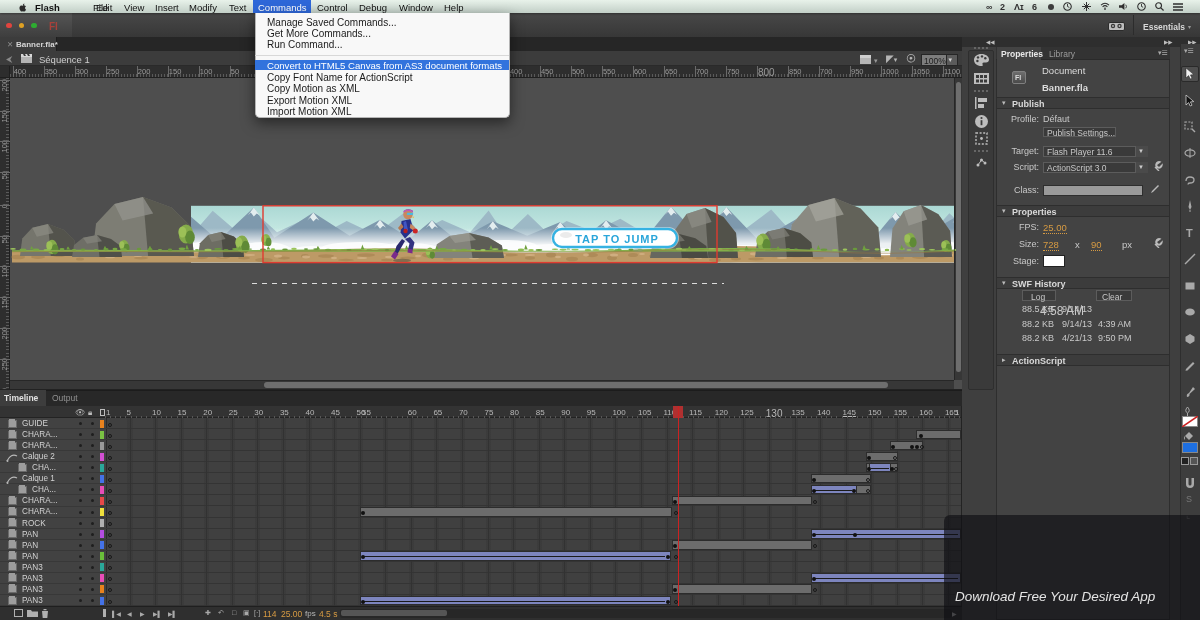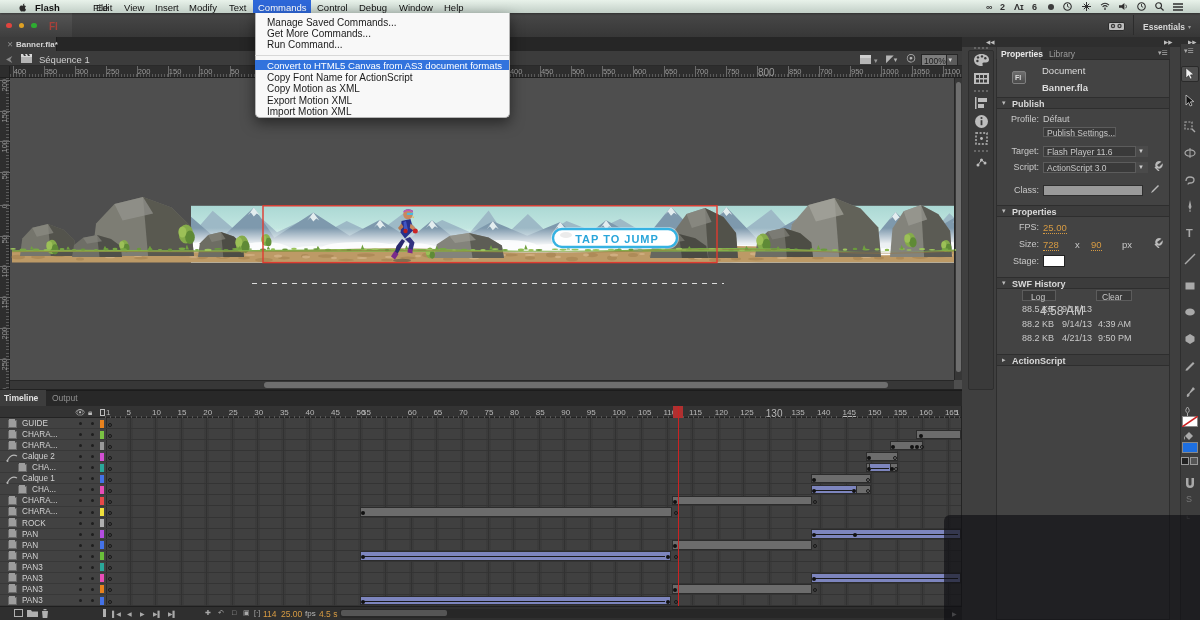--- a/index.html
+++ b/index.html
@@ -1010,12 +1010,13 @@
     <div class="tx" style="left:267px;top:28.1px;font-size:10px;color:#1a1a1a;z-index:51;">Get More Commands...</div>
     <div class="tx" style="left:267px;top:39.3px;font-size:10px;color:#1a1a1a;z-index:51;">Run Command...</div>
     <div style="position:absolute;left:255px;top:54.5px;width:254px;height:1px;background:#d8d8d8;z-index:51;"></div>
     <div style="position:absolute;left:255px;top:60.3px;width:254px;height:10.2px;background:#3273dd;z-index:51;"></div>
     <div class="tx" style="left:267px;top:60.4px;font-size:9.6px;color:#fff;z-index:52;">Convert to HTML5 Canvas from AS3 document formats</div>
     <div class="tx" style="left:267px;top:71.6px;font-size:10px;color:#1a1a1a;z-index:51;">Copy Font Name for ActionScript</div>
     <div class="tx" style="left:267px;top:83.1px;font-size:10px;color:#1a1a1a;z-index:51;">Copy Motion as XML</div>
     <div class="tx" style="left:267px;top:94.6px;font-size:10px;color:#1a1a1a;z-index:51;">Export Motion XML</div>
     <div class="tx" style="left:267px;top:105.8px;font-size:10px;color:#1a1a1a;z-index:51;">Import Motion XML</div>
     <div style="position:absolute;left:944px;top:515px;width:256px;height:105px;background:rgba(14,14,18,0.65);border-radius:6px 0 0 0;z-index:60;"></div>
+    <div class="tx" style="left:955px;top:589px;font-size:13.5px;font-style:italic;color:#e4e4e4;z-index:61;">Download Free Your Desired App</div>
   </div>
 </body></html>

